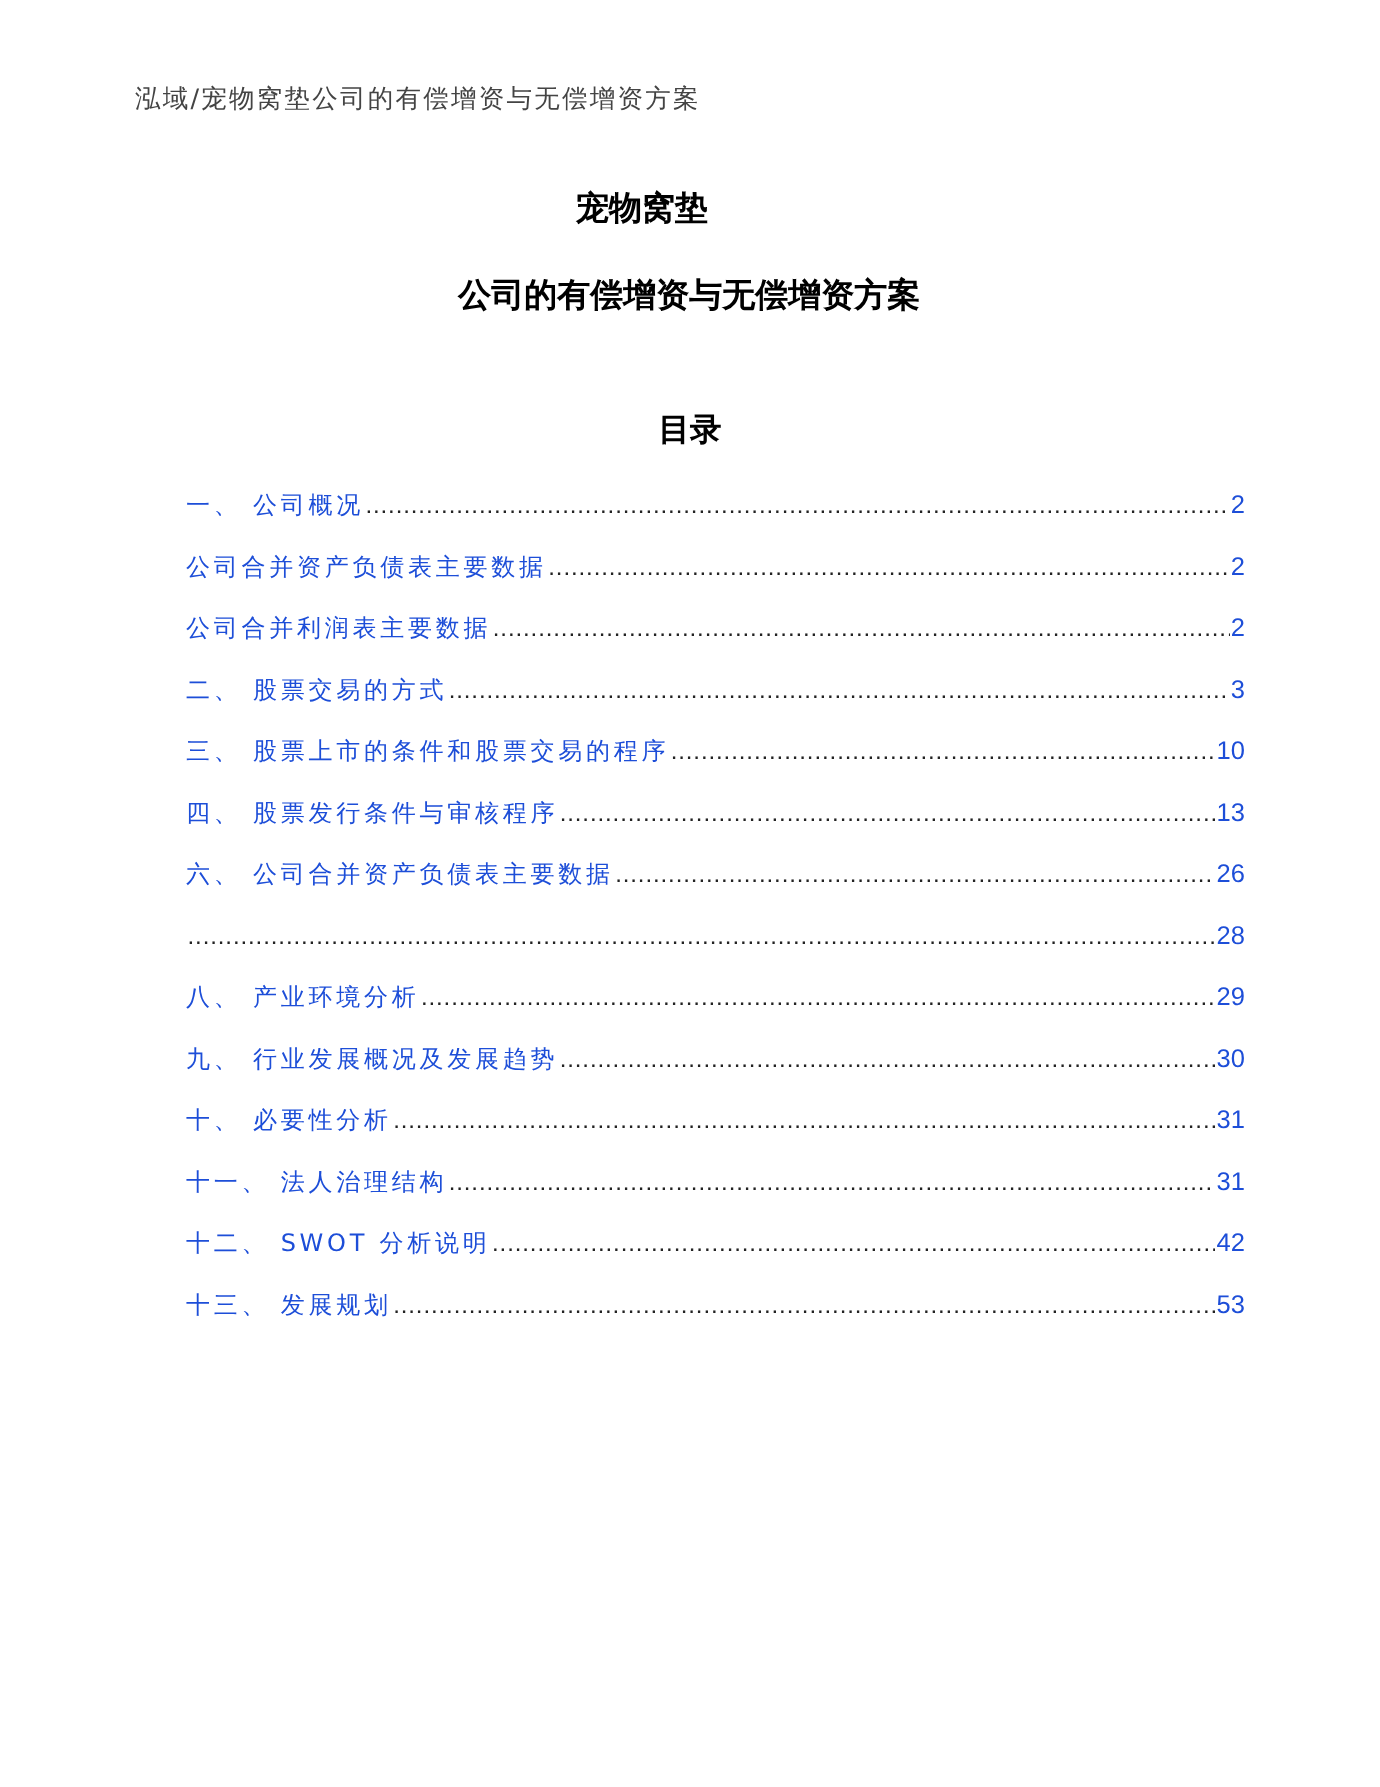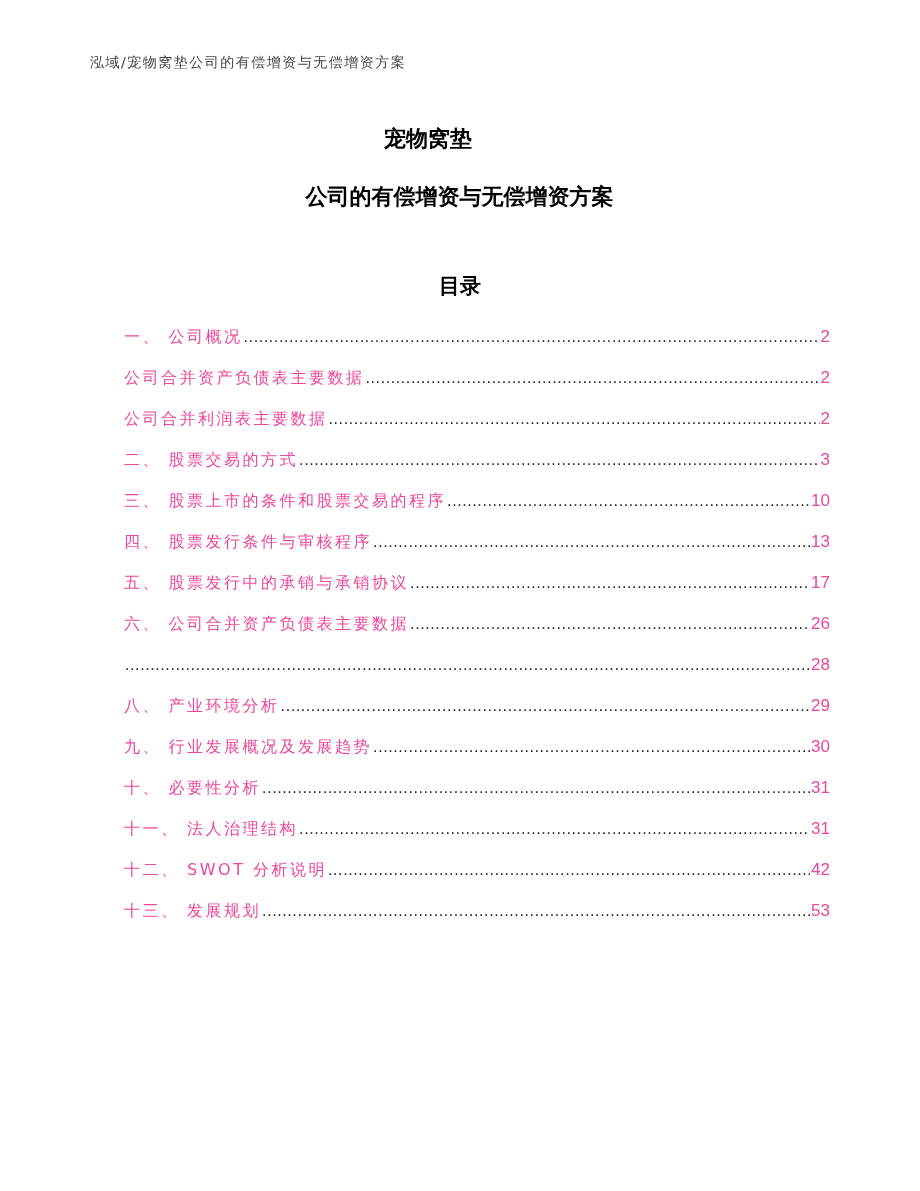--- a/index.html
+++ b/index.html
@@ -12,21 +12,21 @@
       height: 1191px;
       position: relative;
       overflow: hidden;
       font-family: "DejaVu Sans", "Liberation Sans", sans-serif;
       color: #000;
     }
     .running-header {
       position: absolute;
       left: 90px;
       top: 54px;
-      font-size: 14px;
+      font-size: 17px;
       color: #444;
       letter-spacing: 1.5px;
       white-space: nowrap;
     }
     .title-main {
       position: absolute;
       left: 0;
       width: 856px;
       top: 124px;
       text-align: center;
@@ -56,21 +56,21 @@
       left: 124px;
       top: 324px;
       width: 706px;
     }
     .toc-row {
       display: flex;
       align-items: baseline;
       height: 41px;
       line-height: 26px;
       font-size: 16px;
-      color: #ec4899;
+      color: #1d4ed8;
     }
     .toc-label {
       white-space: nowrap;
       letter-spacing: 2.5px;
     }
     .toc-leader {
       flex: 1;
       overflow: hidden;
       white-space: nowrap;
       margin: 0 1px;
@@ -124,25 +124,20 @@
     <span class="toc-label">三、 股票上市的条件和股票交易的程序</span>
     <span class="toc-leader"></span>
     <span class="toc-page">10</span>
   </div>
   <div class="toc-row">
     <span class="toc-label">四、 股票发行条件与审核程序</span>
     <span class="toc-leader"></span>
     <span class="toc-page">13</span>
   </div>
   <div class="toc-row">
-    <span class="toc-label">五、 股票发行中的承销与承销协议</span>
-    <span class="toc-leader"></span>
-    <span class="toc-page">17</span>
-  </div>
-  <div class="toc-row">
     <span class="toc-label">六、 公司合并资产负债表主要数据</span>
     <span class="toc-leader"></span>
     <span class="toc-page">26</span>
   </div>
   <div class="toc-row">
     <span class="toc-leader"></span>
     <span class="toc-page">28</span>
   </div>
   <div class="toc-row">
     <span class="toc-label">八、 产业环境分析</span>

